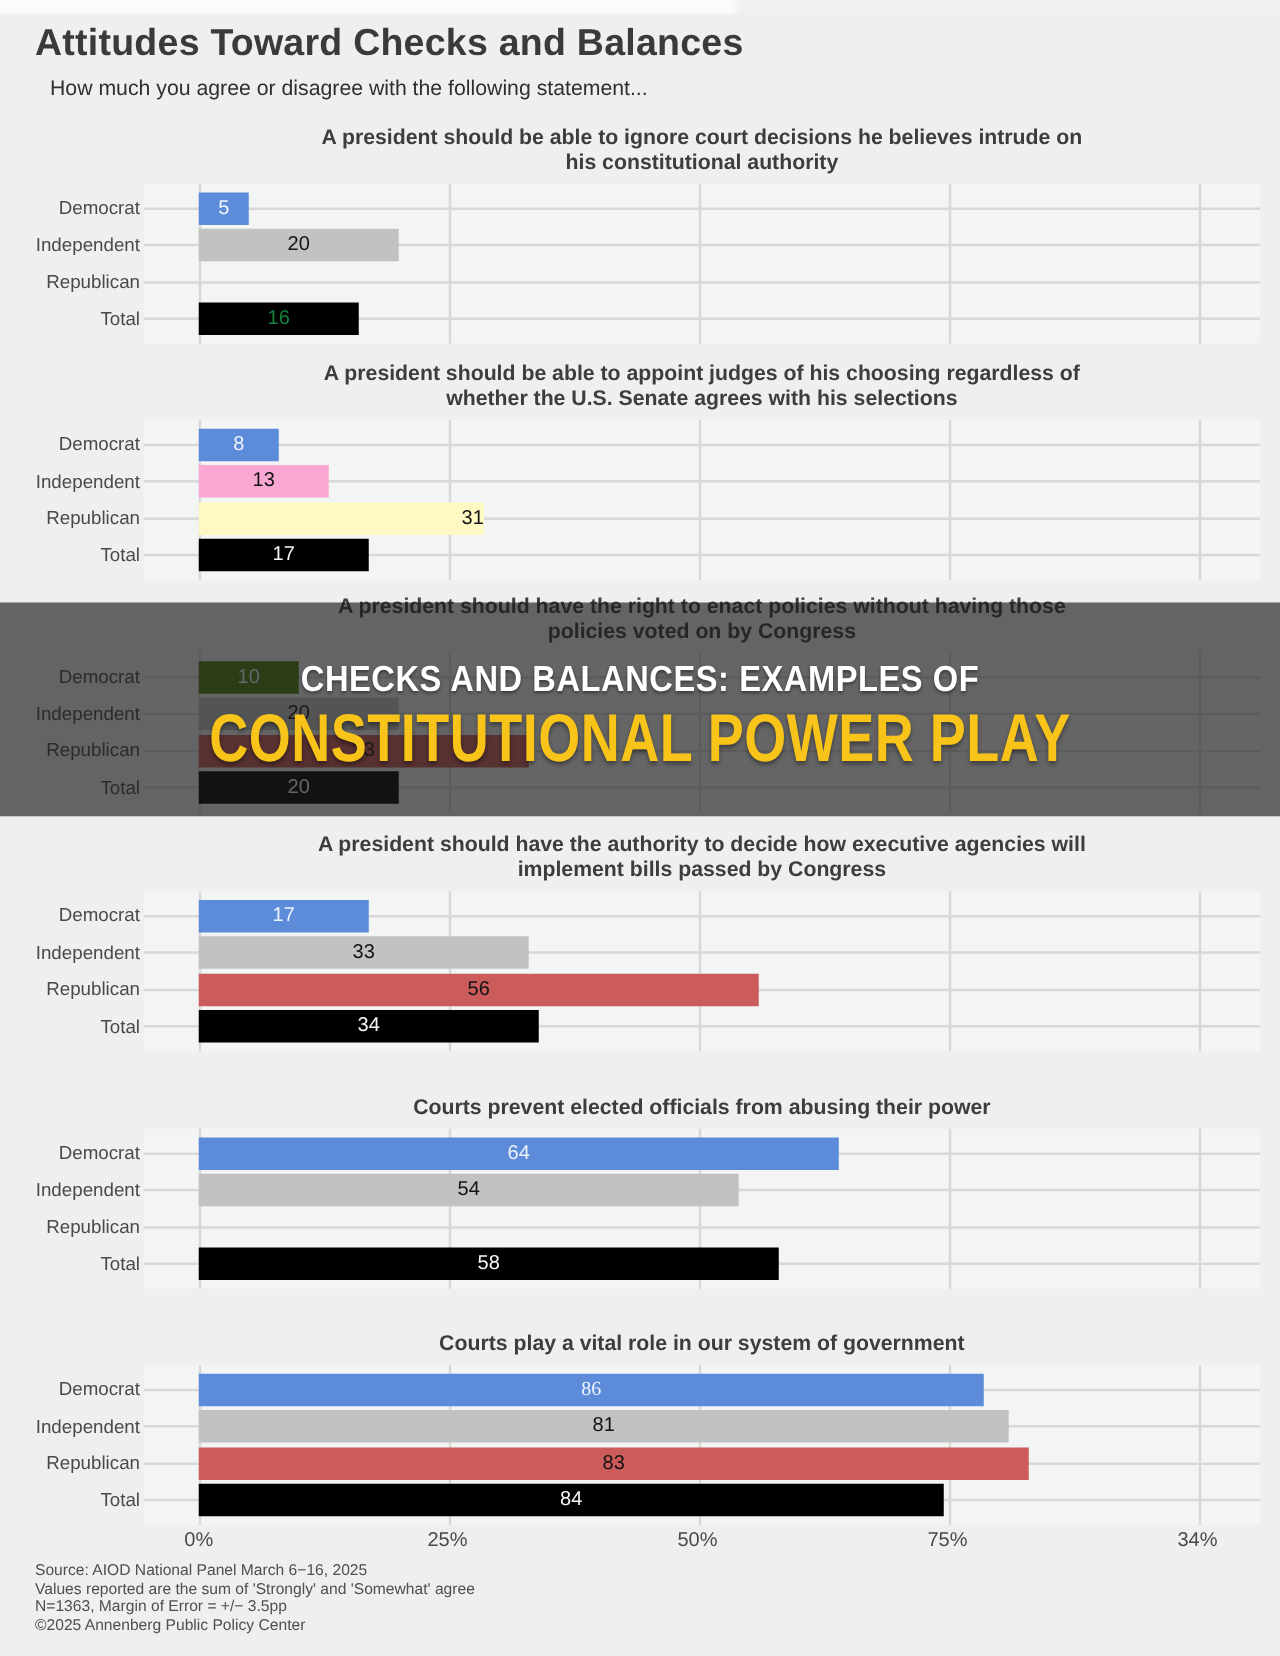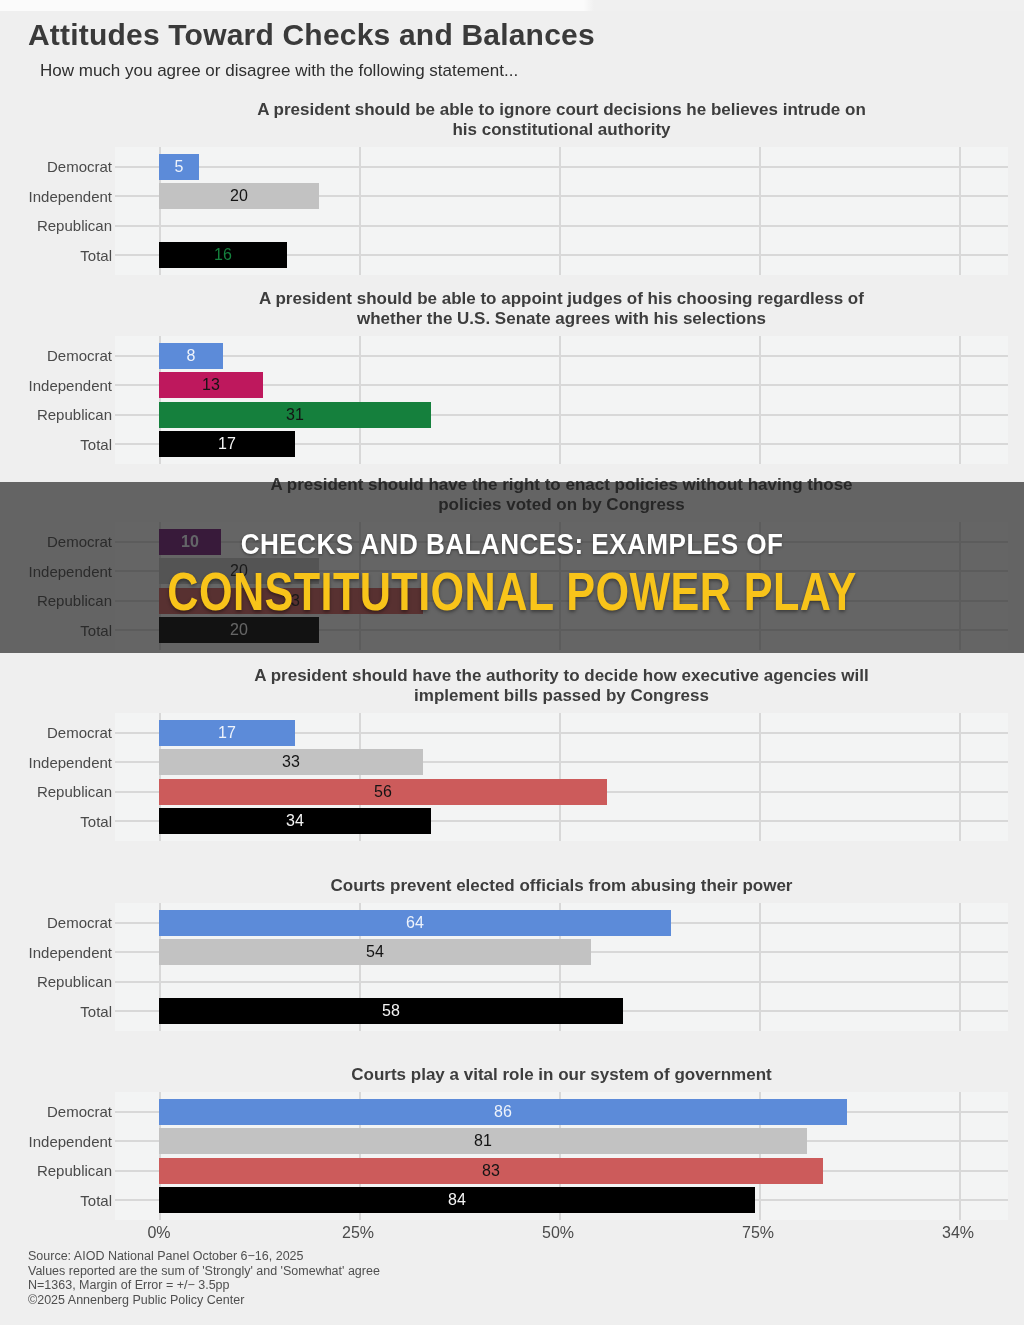--- a/index.html
+++ b/index.html
@@ -143,26 +143,26 @@
           <div class="vgrid" style="left: 559px;"></div>
           <div class="vgrid" style="left: 759px;"></div>
           <div class="vgrid" style="left: 959px;"></div>
           <div class="hgrid" style="top: 18.5px;"></div>
           <div class="row-label" style="top: 5px;">Democrat</div>
           <div class="bar" style="top: 6.5px; width: 64px; background: rgb(92, 139, 217);">
             <span class="bar-value" style="color: rgb(238, 243, 251);">8</span>
           </div>
           <div class="hgrid" style="top: 48px;"></div>
           <div class="row-label" style="top: 34.5px;">Independent</div>
-          <div class="bar" style="top: 36px; width: 104px; background: #be185d;">
+          <div class="bar" style="top: 36px; width: 104px; background: #f9a8d4;">
             <span class="bar-value" style="color: rgb(20, 20, 20);">13</span>
           </div>
           <div class="hgrid" style="top: 77.5px;"></div>
           <div class="row-label" style="top: 64px;">Republican</div>
-          <div class="bar" style="top: 65.5px; width: 272px; background: #15803d;">
+          <div class="bar" style="top: 65.5px; width: 228px; background: #fef9c3; justify-content: flex-end;">
             <span class="bar-value" style="color: rgb(20, 20, 20);">31</span>
           </div>
           <div class="hgrid" style="top: 107px;"></div>
           <div class="row-label" style="top: 93.5px;">Total</div>
           <div class="bar" style="top: 95px; width: 136px; background: rgb(0, 0, 0);">
             <span class="bar-value" style="color: rgb(244, 244, 244);">17</span>
           </div>
         </div>
       </div>
       <div class="chart-block" style="top: 475px;">
@@ -172,21 +172,21 @@
         </div>
         <div class="chart-plot">
           <div class="panel-bg"></div>
           <div class="vgrid" style="left: 159px;"></div>
           <div class="vgrid" style="left: 359px;"></div>
           <div class="vgrid" style="left: 559px;"></div>
           <div class="vgrid" style="left: 759px;"></div>
           <div class="vgrid" style="left: 959px;"></div>
           <div class="hgrid" style="top: 18.5px;"></div>
           <div class="row-label" style="top: 5px;">Democrat</div>
-          <div class="bar" style="top: 6.5px; width: 62px; background: #701a75; font-weight: bold;">
+          <div class="bar" style="top: 6.5px; width: 80px; background: #4d7c0f;">
             <span class="bar-value" style="color: rgb(238, 243, 251);">10</span>
           </div>
           <div class="hgrid" style="top: 48px;"></div>
           <div class="row-label" style="top: 34.5px;">Independent</div>
           <div class="bar" style="top: 36px; width: 160px; background: rgb(194, 194, 194);">
             <span class="bar-value" style="color: rgb(20, 20, 20);">20</span>
           </div>
           <div class="hgrid" style="top: 77.5px;"></div>
           <div class="row-label" style="top: 64px;">Republican</div>
           <div class="bar" style="top: 65.5px; width: 264px; background: rgb(204, 91, 91);">
@@ -269,21 +269,21 @@
         </div>
         <div class="chart-plot">
           <div class="panel-bg"></div>
           <div class="vgrid" style="left: 159px;"></div>
           <div class="vgrid" style="left: 359px;"></div>
           <div class="vgrid" style="left: 559px;"></div>
           <div class="vgrid" style="left: 759px;"></div>
           <div class="vgrid" style="left: 959px;"></div>
           <div class="hgrid" style="top: 18.5px;"></div>
           <div class="row-label" style="top: 5px;">Democrat</div>
-          <div class="bar" style="top: 6.5px; width: 688px; background: rgb(92, 139, 217);">
+          <div class="bar" style="top: 6.5px; width: 628px; background: rgb(92, 139, 217); font-family: Liberation Serif, serif;">
             <span class="bar-value" style="color: rgb(238, 243, 251);">86</span>
           </div>
           <div class="hgrid" style="top: 48px;"></div>
           <div class="row-label" style="top: 34.5px;">Independent</div>
           <div class="bar" style="top: 36px; width: 648px; background: rgb(194, 194, 194);">
             <span class="bar-value" style="color: rgb(20, 20, 20);">81</span>
           </div>
           <div class="hgrid" style="top: 77.5px;"></div>
           <div class="row-label" style="top: 64px;">Republican</div>
           <div class="bar" style="top: 65.5px; width: 664px; background: rgb(204, 91, 91);">
@@ -300,21 +300,21 @@
 
   <div id="x-axis">
     <span class="x-tick" style="left:119px">0%</span>
     <span class="x-tick" style="left:318px">25%</span>
     <span class="x-tick" style="left:518px">50%</span>
     <span class="x-tick" style="left:718px">75%</span>
     <span class="x-tick" style="left:918px">34%</span>
   </div>
 
   <div id="source-block">
-    <div>Source: AIOD National Panel October 6−16, 2025</div>
+    <div>Source: AIOD National Panel March 6−16, 2025</div>
     <div>Values reported are the sum of 'Strongly' and 'Somewhat' agree</div>
     <div>N=1363, Margin of Error = +/− 3.5pp</div>
     <div>©2025 Annenberg Public Policy Center</div>
   </div>
 
   <div id="overlay-banner">
     <div id="overlay-line1">CHECKS AND BALANCES: EXAMPLES OF</div>
     <div id="overlay-line2">CONSTITUTIONAL POWER PLAY</div>
   </div>
 </div>

